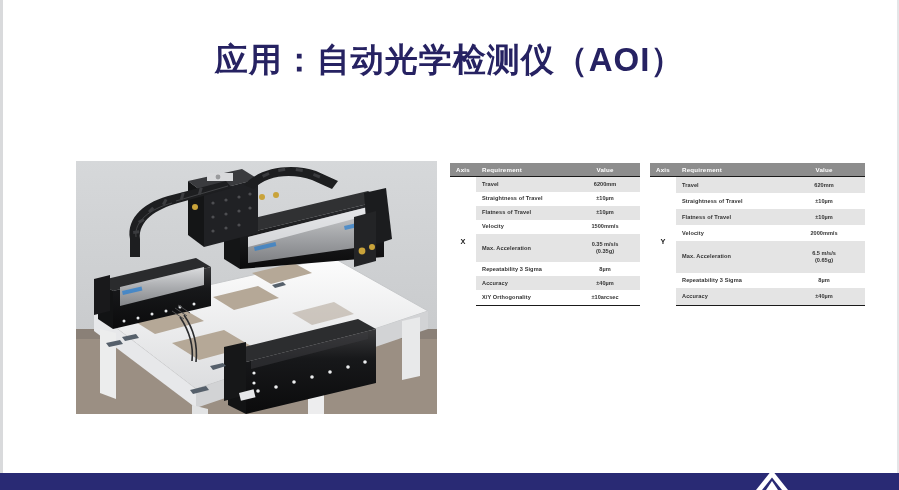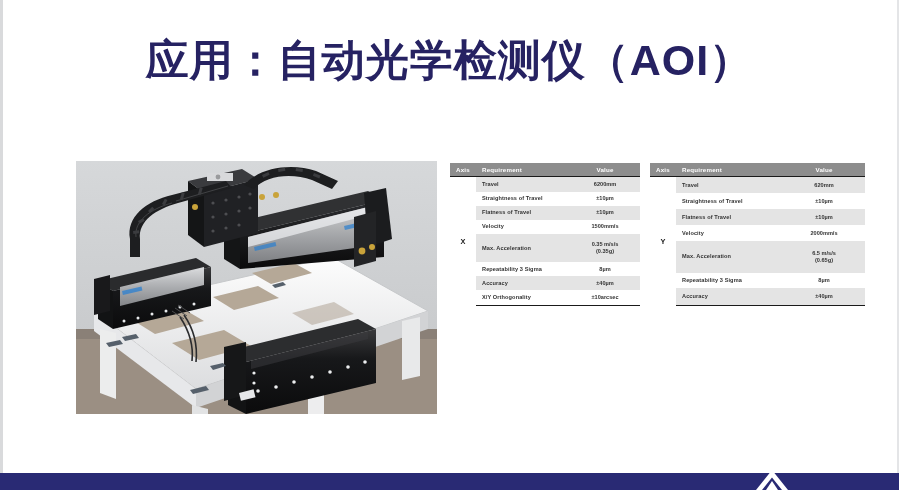--- a/index.html
+++ b/index.html
@@ -29,21 +29,21 @@
     background: #e4e5e7;
   }
 
   
   .slide-title {
     position: absolute;
     left: 0; top: 38px;
     width: 899px;
     text-align: center;
     color: #262262;
-    font-size: 43px;
+    font-size: 33px;
     font-weight: bold;
     letter-spacing: 1px;
     line-height: 44px;
     white-space: nowrap;
   }
 
   
   .photo {
     position: absolute;
     left: 76px; top: 161px;

